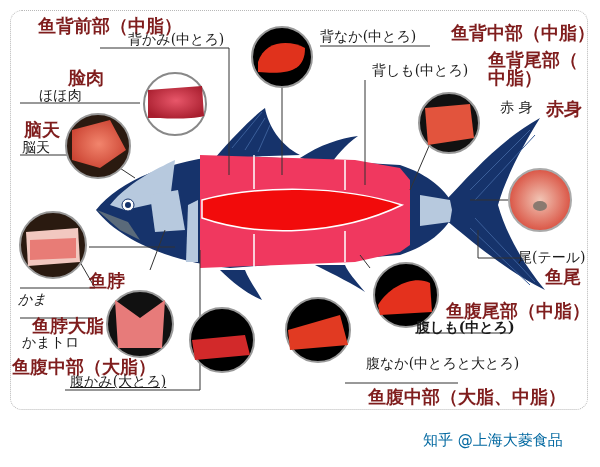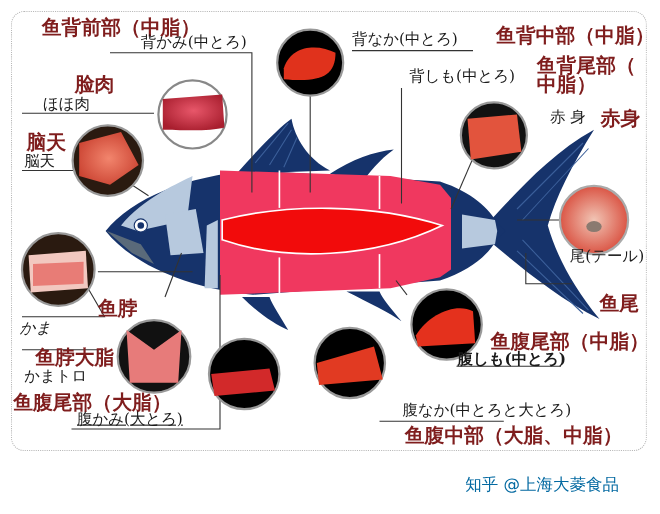--- a/index.html
+++ b/index.html
@@ -153,31 +153,31 @@
 
 <span class="lbl zh" style="left:68px;top:69px;">脸肉</span>
 <span class="lbl ja" style="left:39px;top:88px;">ほほ肉</span>
 
 <span class="lbl zh" style="left:24px;top:121px;">脑天</span>
 <span class="lbl ja" style="left:22px;top:140px;">脳天</span>
 
 <span class="lbl ja" style="left:500px;top:100px;">赤 身</span>
 <span class="lbl zh" style="left:546px;top:100px;">赤身</span>
 
-<span class="lbl ja" style="left:518px;top:226px;">尾(テール)</span>
+<span class="lbl ja" style="left:518px;top:250px;">尾(テール)</span>
 <span class="lbl zh" style="left:545px;top:268px;">鱼尾</span>
 
 <span class="lbl zh" style="left:89px;top:272px;">鱼脖</span>
 <span class="lbl ja" style="left:18px;top:292px;font-style:italic;">かま</span>
 
 <span class="lbl zh" style="left:32px;top:317px;">鱼脖大脂</span>
 <span class="lbl ja" style="left:22px;top:335px;">かまトロ</span>
 
-<span class="lbl zh" style="left:12px;top:358px;">鱼腹尾部（大脂）</span>
+<span class="lbl zh" style="left:12px;top:358px;">鱼腹中部（大脂）</span>
 <span class="lbl ja" style="left:70px;top:374px;text-decoration:underline;">腹かみ(大とろ)</span>
 
-<span class="lbl ja" style="left:366px;top:366px;">腹なか(中とろと大とろ)</span>
+<span class="lbl ja" style="left:366px;top:356px;">腹なか(中とろと大とろ)</span>
 <span class="lbl zh" style="left:368px;top:388px;">鱼腹中部（大脂、中脂）</span>
 
 <span class="lbl zh" style="left:446px;top:302px;">鱼腹尾部（中脂）</span>
 <span class="lbl ja" style="left:416px;top:320px;font-weight:bold;">腹しも(中とろ)</span>
 
 <span class="lbl wm" style="left:423px;top:433px;">知乎 @上海大菱食品</span>
 
 </body></html>

